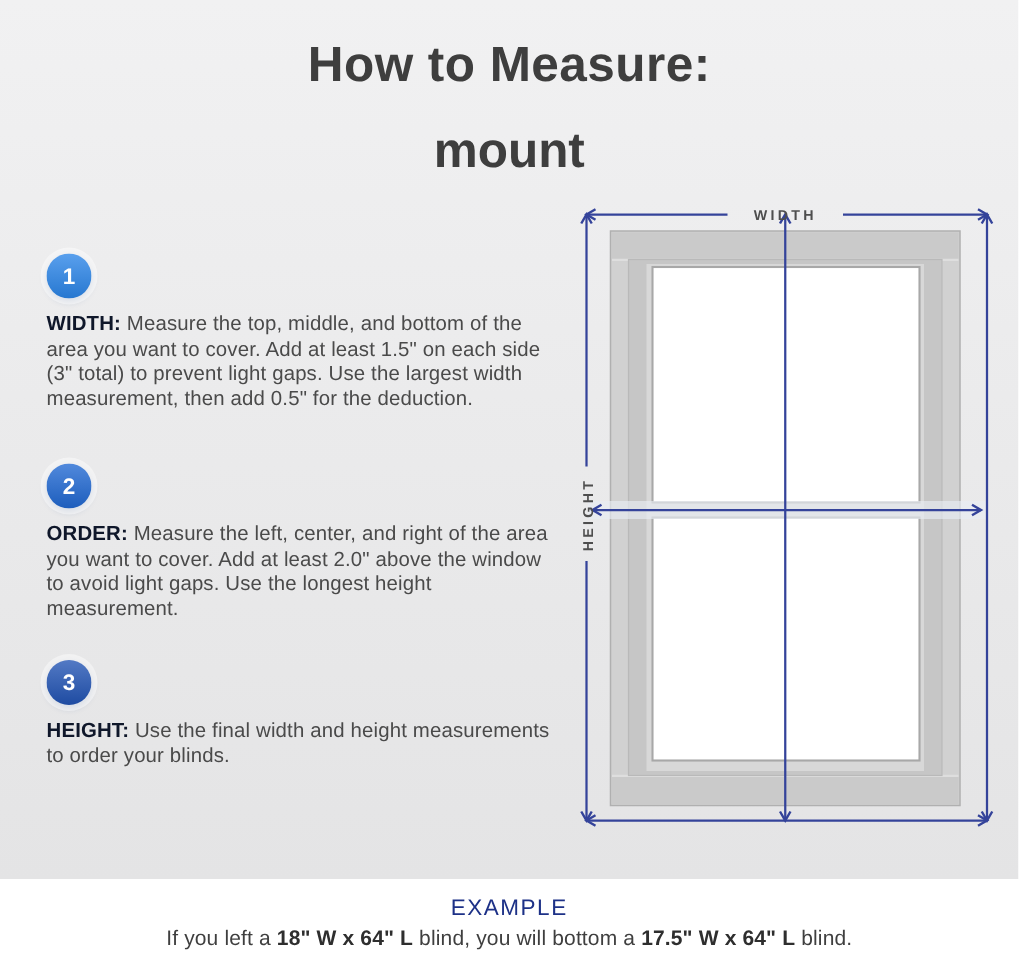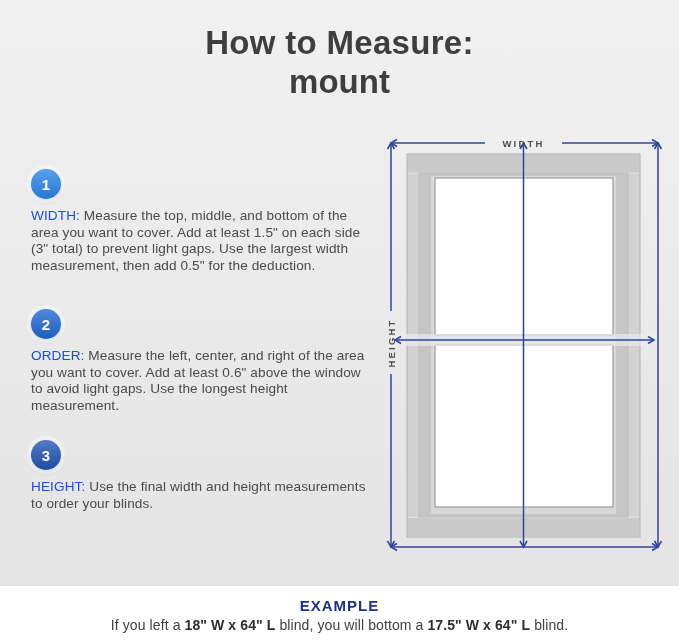--- a/index.html
+++ b/index.html
@@ -27,58 +27,58 @@
     font-size:42px;font-weight:800;letter-spacing:.3px;
     color:var(--accent-blue);
   }
   @supports ((-webkit-background-clip:text) or (background-clip:text)){
     .title-highlight{
       background:linear-gradient(100deg,#1a49c2 10%,#2e7de6 85%);
       -webkit-background-clip:text;background-clip:text;
       color:transparent;
     }
   }
-  .title-suffix{font-size:33px;font-weight:700;color:var(--text-dark);}
+  .title-suffix{font-size:33px;font-weight:700;color:var(--text-dark);margin-top:18px;}
   
   .step{position:absolute;left:31px;width:338px;}
   .step-1{top:169px;}
   .step-2{top:309px;}
   .step-3{top:440px;}
   .badge{
     width:30px;height:30px;border-radius:50%;
     display:flex;align-items:center;justify-content:center;
     color:#fff;font-size:15px;font-weight:700;
     background-image:linear-gradient(180deg,rgba(255,255,255,.22),rgba(0,0,0,.10));
     box-shadow:0 0 0 4px rgba(255,255,255,.45), 0 2px 5px rgba(30,70,140,.25);
     margin-bottom:9px;
   }
   .badge-1{background-color:var(--badge-1);}
   .badge-2{background-color:var(--badge-2);}
   .badge-3{background-color:var(--badge-3);}
   .step-text{
     margin:0;font-size:13.6px;line-height:16.6px;letter-spacing:.1px;
     color:var(--text-body);
   }
-  .step-text strong{color:#1d4ed8;font-weight:400;}
+  .step-text strong{color:#0f172a;font-weight:700;}
   
   .diagram{position:absolute;left:372px;top:125px;width:302px;height:452px;}
   .mline{stroke:var(--arrow-navy);stroke-width:1.5;fill:none;}
   .chev-path{stroke:var(--arrow-navy);stroke-width:1.6;fill:none;}
   .dim-label{
     font-family:"Liberation Sans",sans-serif;
     font-size:9.5px;font-weight:700;letter-spacing:2.2px;
     fill:#4e4e4e;
   }
   
   .example{
     position:absolute;left:0;top:586px;width:679px;height:58px;
     background:#ffffff;text-align:center;padding-top:11px;box-sizing:border-box;
   }
   .example-heading{
-    font-size:15px;font-weight:700;letter-spacing:1px;
+    font-size:15px;font-weight:400;letter-spacing:1px;
     color:var(--example-navy);
   }
   .example-body{
     margin:3px 0 0 0;font-size:14px;color:#3f3f3f;letter-spacing:.1px;
   }
   .example-body strong{color:#2e2e2e;font-weight:700;}
 </style>
 </head>
 <body>
 
@@ -96,21 +96,21 @@
     <div class="badge badge-1">
       <span>1</span>
     </div>
     <p class="step-text"><strong>WIDTH:</strong> <span>Measure the top, middle, and bottom of the area you want to cover. Add at least 1.5" on each side (3" total) to prevent light gaps. Use the largest width measurement, then add 0.5" for the deduction.</span></p>
   </div>
 
   <div class="step step-2">
     <div class="badge badge-2">
       <span>2</span>
     </div>
-    <p class="step-text"><strong>ORDER:</strong> <span>Measure the left, center, and right of the area you want to cover. Add at least 0.6" above the window to avoid light gaps. Use the longest height measurement.</span></p>
+    <p class="step-text"><strong>ORDER:</strong> <span>Measure the left, center, and right of the area you want to cover. Add at least 2.0" above the window to avoid light gaps. Use the longest height measurement.</span></p>
   </div>
 
   <div class="step step-3">
     <div class="badge badge-3">
       <span>3</span>
     </div>
     <p class="step-text"><strong>HEIGHT:</strong> <span>Use the final width and height measurements to order your blinds.</span></p>
   </div>
 
   <div class="diagram">

